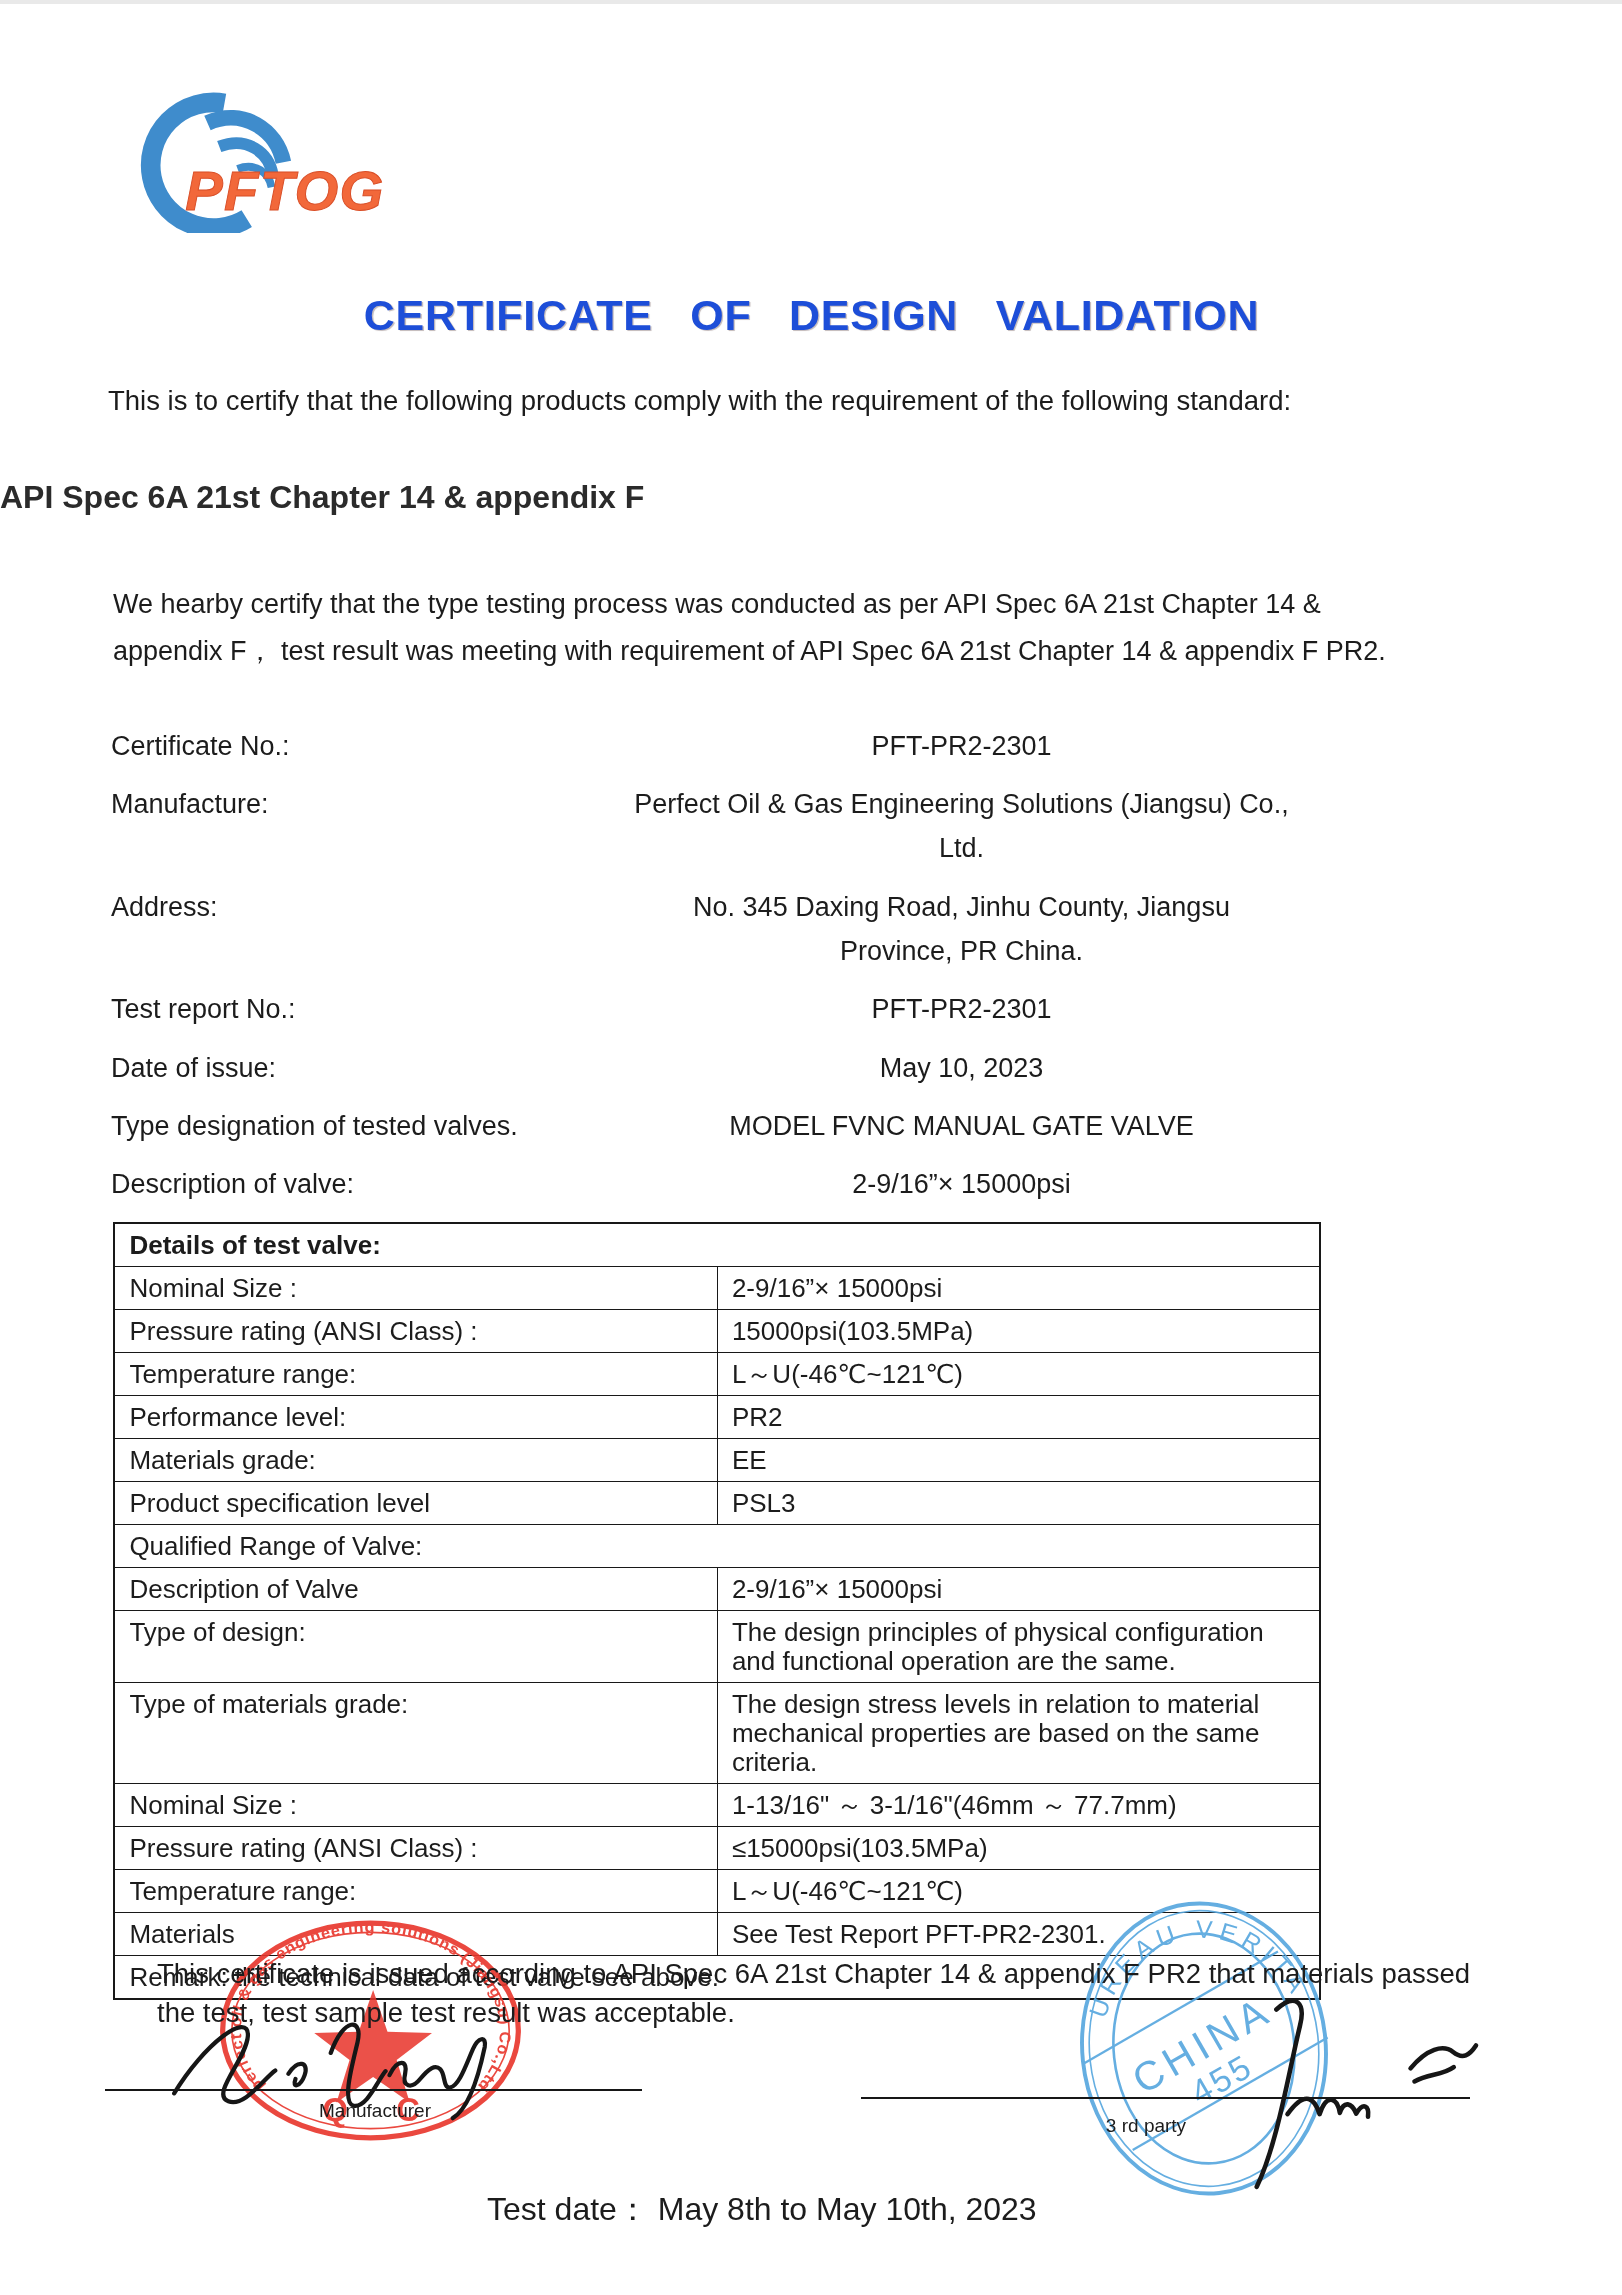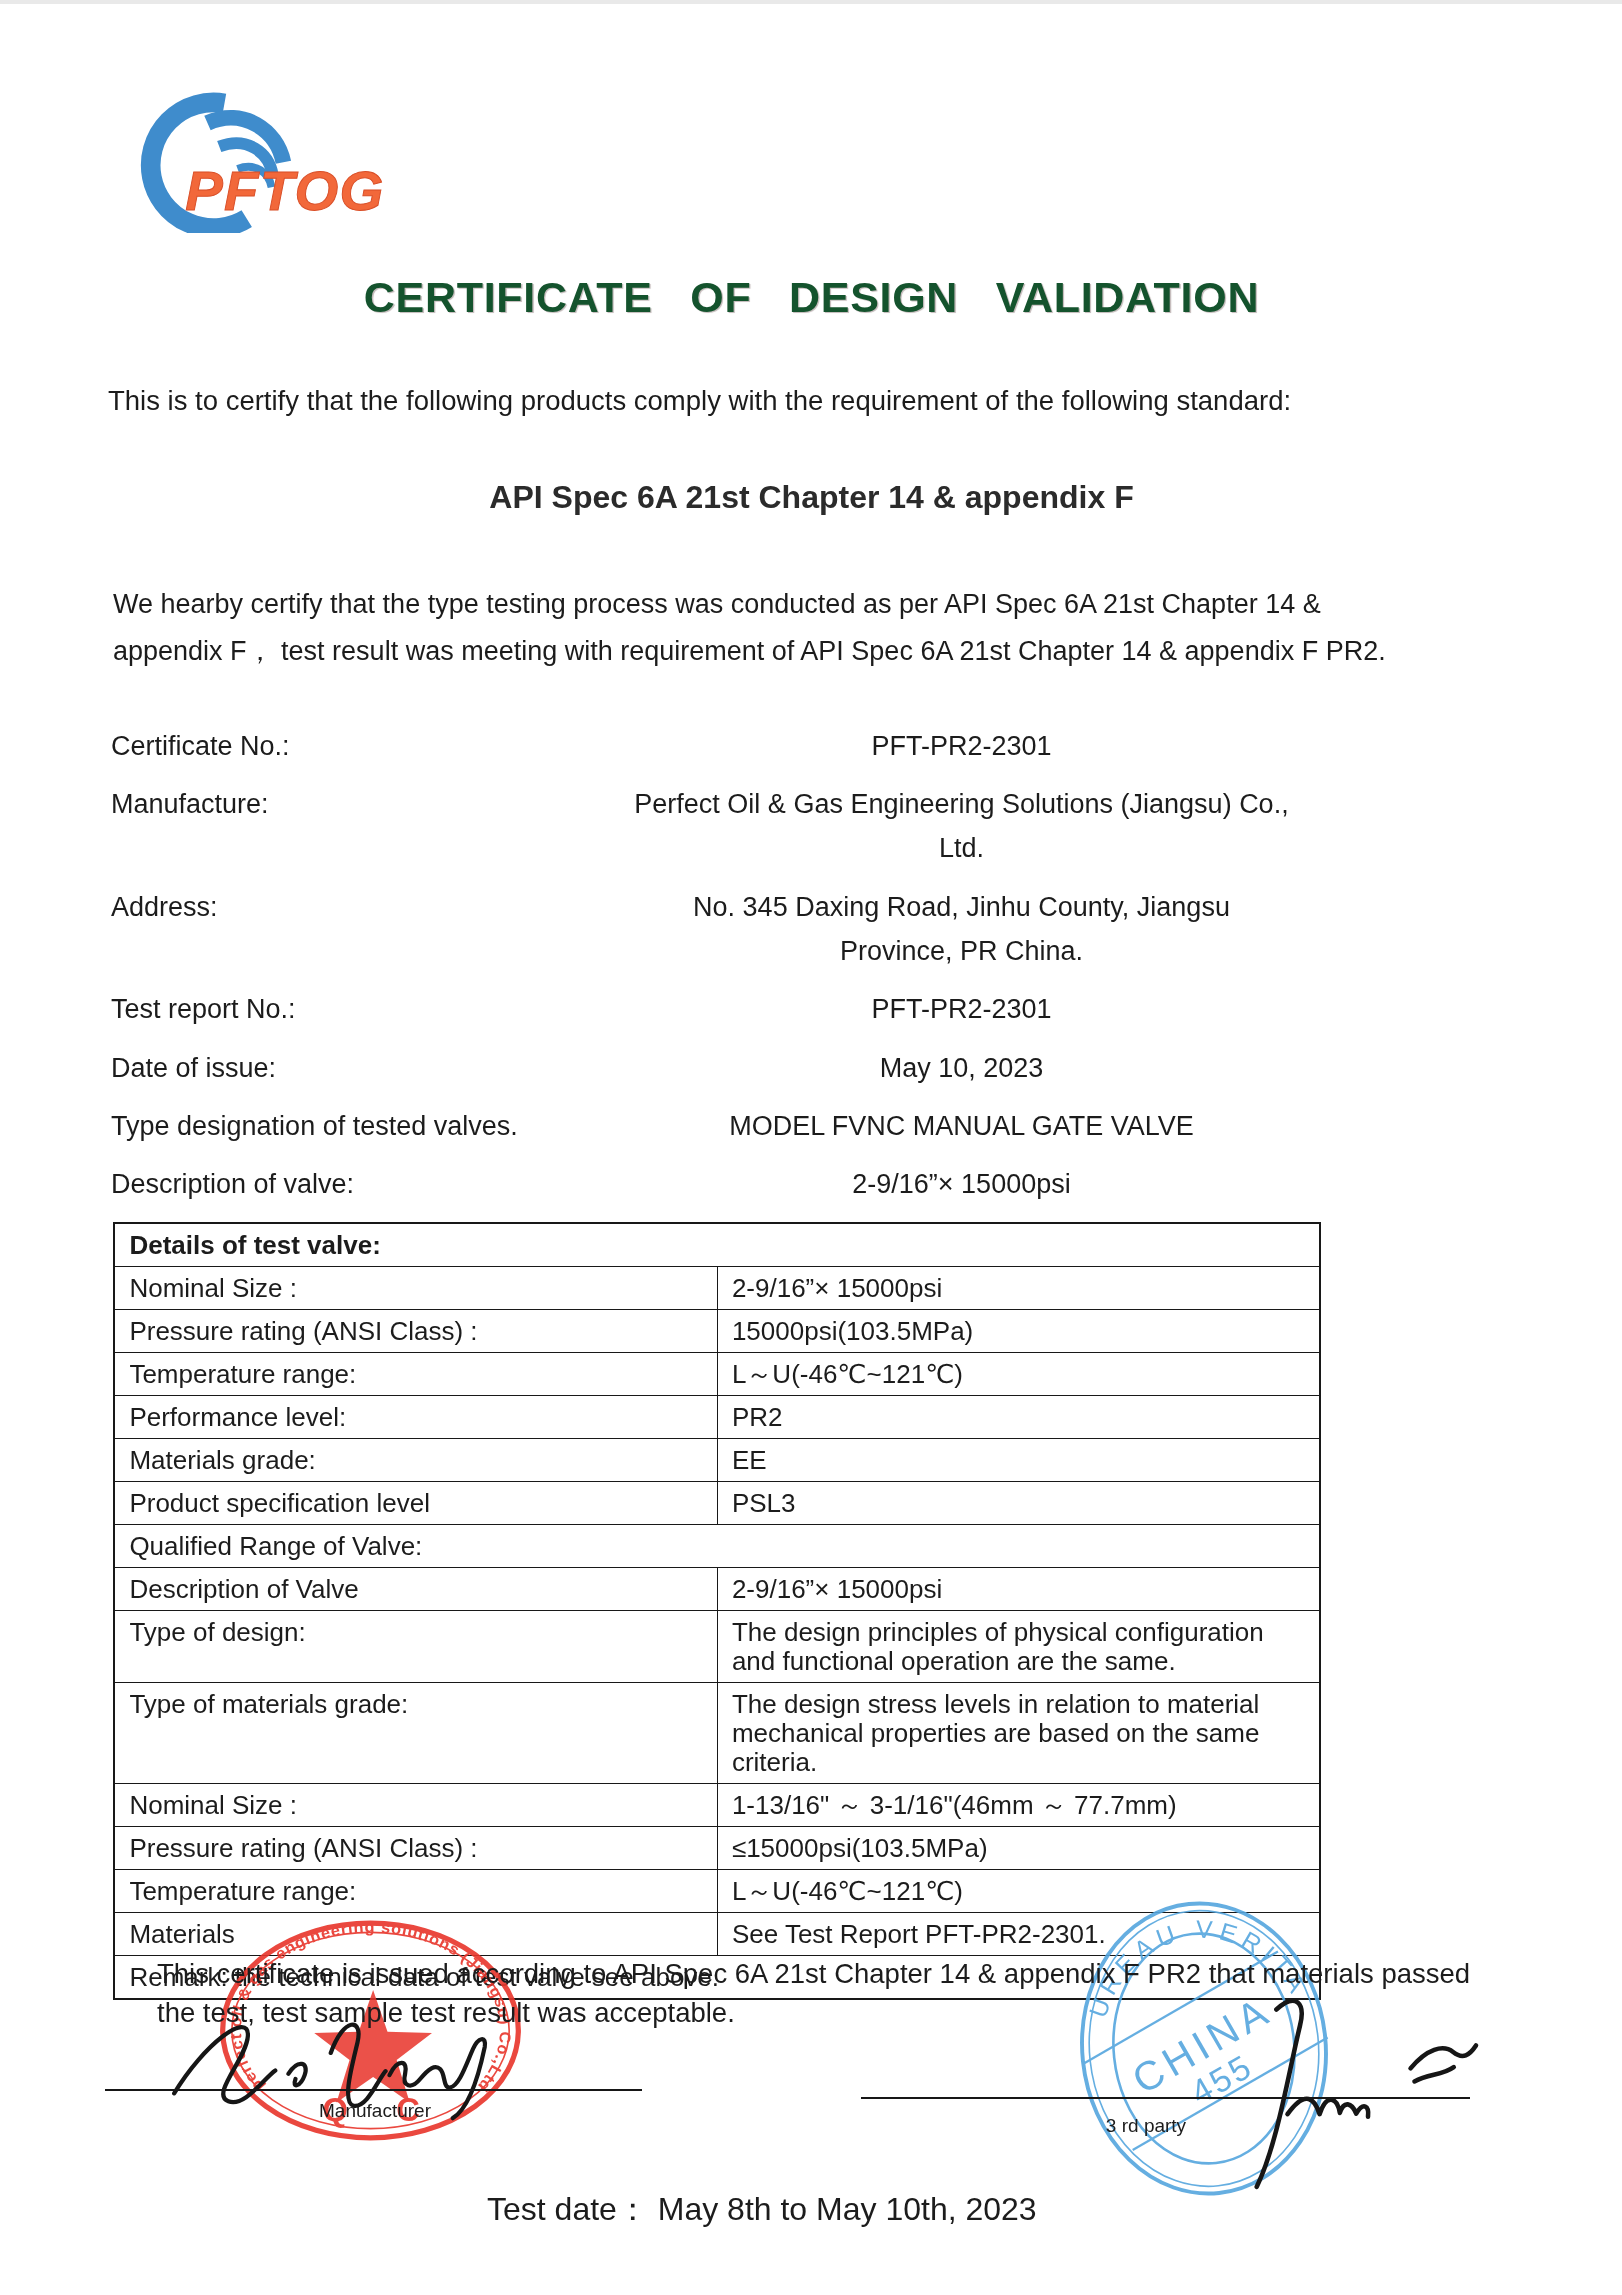--- a/index.html
+++ b/index.html
@@ -6,27 +6,27 @@
   .page{
     position:relative;width:1623px;height:2295px;background:#ffffff;
     font-family:"Liberation Sans","DejaVu Sans",sans-serif;color:#1c1c1c;
     overflow:hidden;margin:4px auto;
   }
   .abs{position:absolute;}
   
   .logo{left:108px;top:85px;width:301px;height:144px;}
   
   .title{
-    left:0;right:0;top:269px;text-align:center;
+    left:0;right:0;top:287px;text-align:center;
     font-size:43px;font-weight:bold;letter-spacing:0.7px;word-spacing:25px;
-    color:#14532d;text-shadow:1.3px 1.3px 0.7px rgba(125,105,105,.45);
+    color:#1d4ed8;text-shadow:1.3px 1.3px 0.7px rgba(125,105,105,.45);
   }
   .intro{left:108px;top:381px;font-size:27.5px;white-space:nowrap;}
   .standard{
-    left:0;right:0;top:475px;text-align:center;
+    left:0;right:0;top:475px;
     font-size:32px;font-weight:bold;color:#2b2b2b;
   }
   .certify{left:113px;top:577px;font-size:27px;line-height:47px;}
   .certify div{white-space:nowrap;}
   
   .fields{left:111px;top:720px;width:1348px;}
   .field{display:flex;margin-bottom:14.4px;line-height:44px;font-size:27px;}
   .flabel{width:353px;flex:0 0 353px;white-space:nowrap;}
   .fvalue{flex:1;text-align:center;}
   .fvalue div{white-space:nowrap;}

